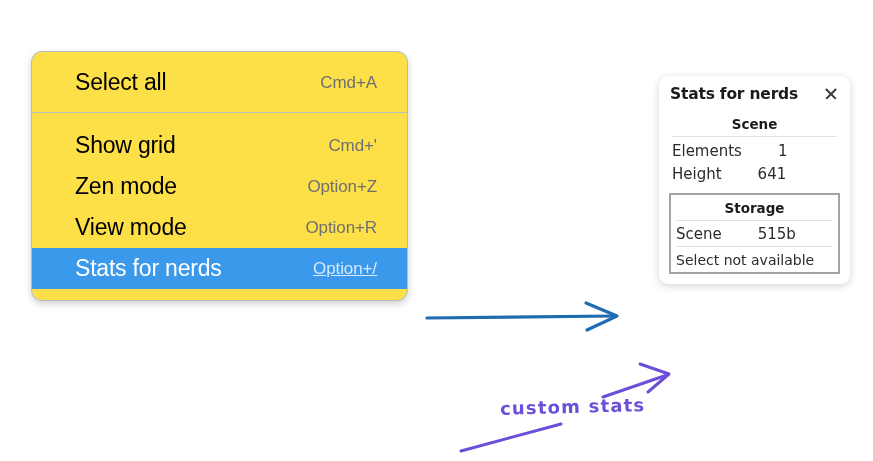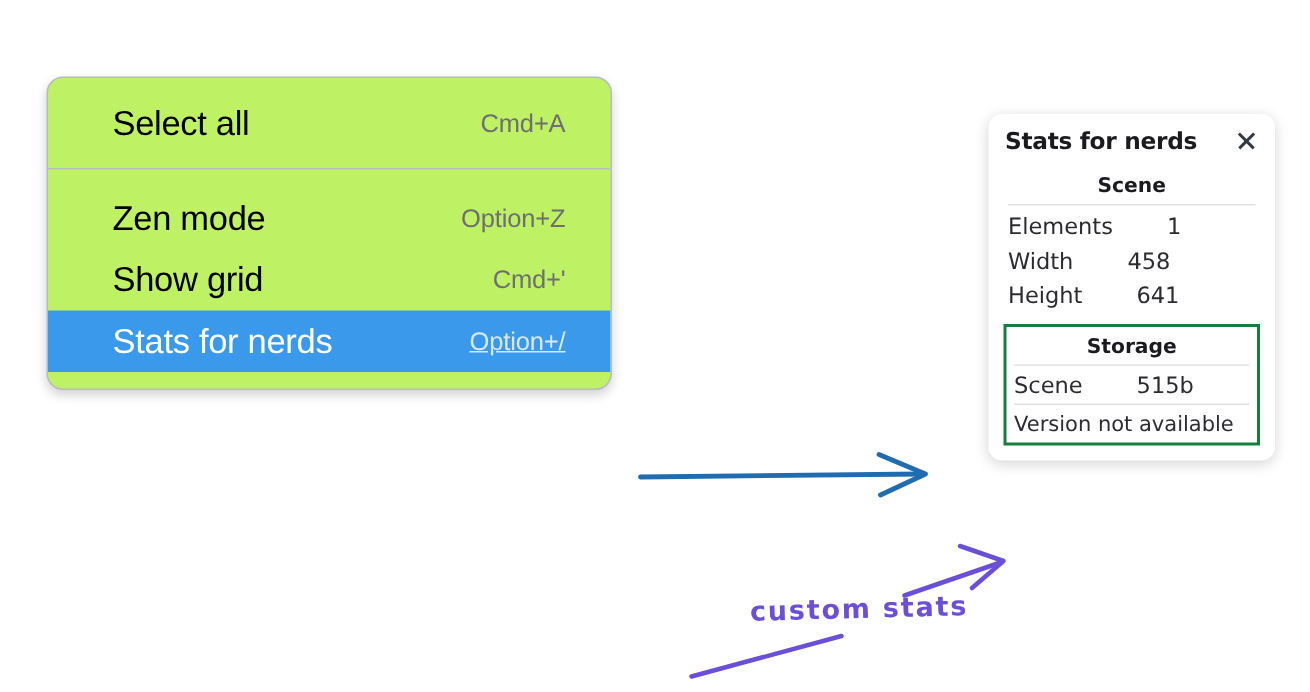--- a/index.html
+++ b/index.html
@@ -15,21 +15,21 @@
     font-family: "Liberation Sans", sans-serif;
     -webkit-font-smoothing: antialiased;
   }
 
   
   #context-menu {
     position: absolute;
     left: 31px;
     top: 51px;
     width: 375px;
-    background: #bef264;
+    background: #fde047;
     border: 1px solid #b6bcc4;
     border-radius: 11px;
     box-shadow: 0 3px 7px rgba(0,0,0,0.18);
     overflow: hidden;
   }
   .menu-section { padding: 0; }
   .menu-section.first { padding-top: 10px; padding-bottom: 9px; }
   .menu-section.second { padding-top: 12px; padding-bottom: 11px; }
   .menu-sep {
     height: 1px;
@@ -126,21 +126,21 @@
     font-size: 15px;
     color: #2b2b30;
     padding: 2.5px 2px;
     line-height: 1.22;
     gap: 36px;
   }
   .stat-row .sv { font-variant-numeric: tabular-nums; }
 
   
   #custom-stats-box {
-    border: 2px solid #15803d;
+    border: 2px solid #a3a3a3;
     margin: 7px -1px 0 -1px;
     padding: 2px 3px 3px 3px;
     box-sizing: border-box;
   }
   #custom-stats-box .sec-title { padding-top: 3px; }
   .version-text {
     font-size: 14px;
     color: #2b2b30;
     padding: 3px 2px 1px 2px;
     white-space: nowrap;
@@ -175,26 +175,30 @@
     <div class="menu-item">
       <span class="mi-label">Select all</span>
       <span class="mi-shortcut">Cmd+A</span>
     </div>
   </div>
 
   <div class="menu-sep"></div>
 
   <div class="menu-section second">
     <div class="menu-item">
+      <span class="mi-label">Show grid</span>
+      <span class="mi-shortcut">Cmd+'</span>
+    </div>
+    <div class="menu-item">
       <span class="mi-label">Zen mode</span>
       <span class="mi-shortcut">Option+Z</span>
     </div>
     <div class="menu-item">
-      <span class="mi-label">Show grid</span>
-      <span class="mi-shortcut">Cmd+'</span>
+      <span class="mi-label">View mode</span>
+      <span class="mi-shortcut">Option+R</span>
     </div>
     <div class="menu-item selected">
       <span class="mi-label">Stats for nerds</span>
       <span class="mi-shortcut">Option+/</span>
     </div>
   </div>
 
 </div>
 
 <div id="stats-panel">
@@ -203,45 +207,41 @@
     <span class="stats-title">Stats for nerds</span>
     <span class="close-x"></span>
   </div>
 
   <div>
     <div class="sec-title">Scene</div>
     <div class="sec-rule"></div>
     <div class="stat-row">
       <span class="sl">Elements</span>
       <span class="sv">1</span>
-    </div>
-    <div class="stat-row">
-      <span class="sl">Width</span>
-      <span class="sv">458</span>
     </div>
     <div class="stat-row">
       <span class="sl">Height</span>
       <span class="sv">641</span>
     </div>
   </div>
 
   <div id="custom-stats-box">
 
     <div>
       <div class="sec-title">Storage</div>
       <div class="sec-rule"></div>
       <div class="stat-row">
         <span class="sl">Scene</span>
         <span class="sv">515b</span>
       </div>
     </div>
 
     <div>
       <div class="sec-rule"></div>
-      <div class="version-text">Version not available</div>
+      <div class="version-text">Select not available</div>
     </div>
 
   </div>
 
 </div>
 
 <svg id="annotations" viewBox="0 0 873 461" width="873" height="461">
 
   <g>
     <path d="M427 318 L614 316" stroke="#1f6cb0" stroke-width="3.2" stroke-linecap="round" fill="none"></path>

